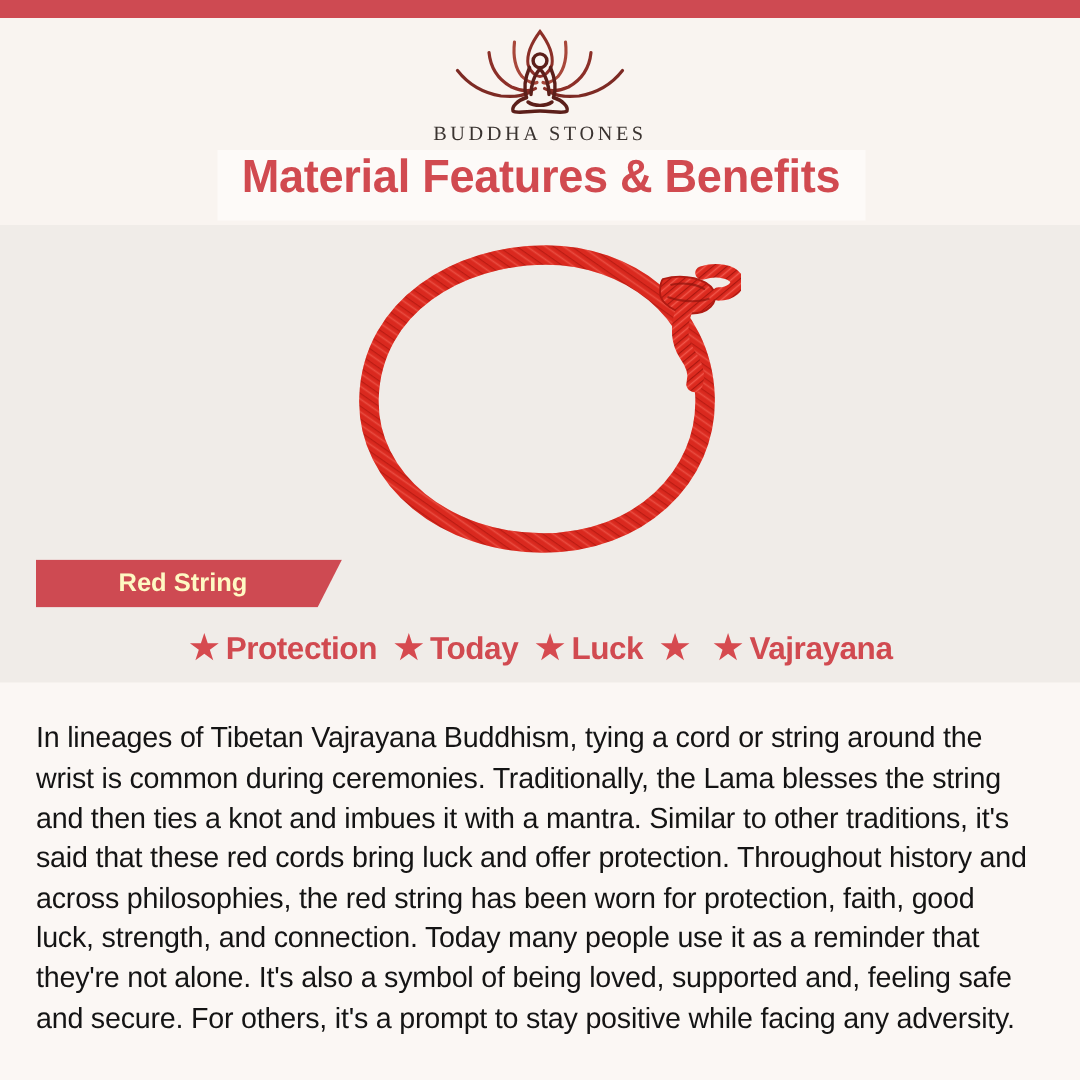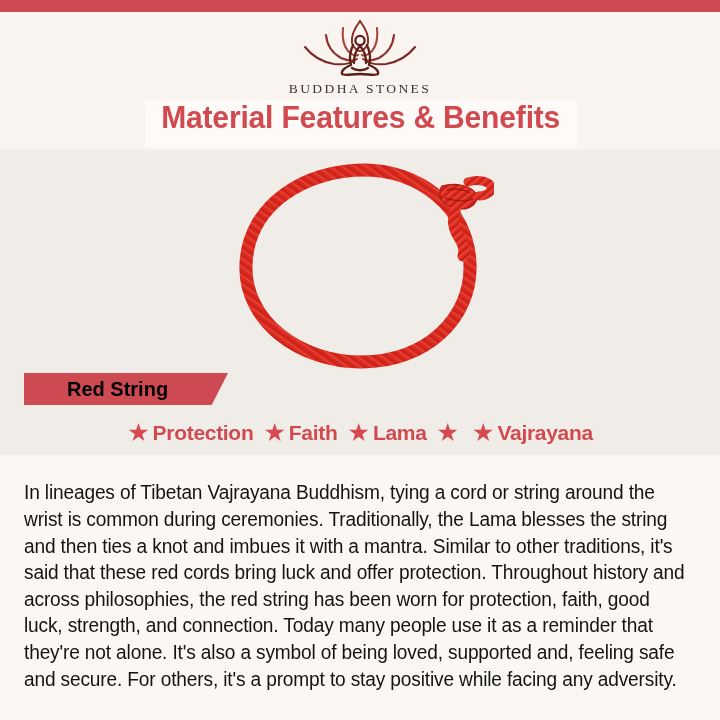--- a/index.html
+++ b/index.html
@@ -116,24 +116,24 @@
   .label-banner {
     position: absolute;
     left: 24px; top: 373px;
     width: 204px; height: 32px;
     background: #ce4a52;
     clip-path: polygon(0 0, 100% 0, 92% 100%, 0 100%);
     display: flex;
     align-items: center;
   }
   .label-text {
-    color: #000000;
-    font-size: 20px;
+    color: #fef9c3;
+    font-size: 17px;
     font-weight: bold;
-    padding-left: 43px;
+    padding-left: 55px;
     white-space: nowrap;
   }
 
   
   .benefits {
     position: absolute;
     left: 24px; top: 420px;
     width: 672px;
     display: flex;
     align-items: center;
@@ -256,25 +256,25 @@
     <span class="label-text">Red String</span>
   </div>
 
   <div class="benefits">
     <div class="benefit">
       <span class="star">★</span>
       <span class="word">Protection</span>
     </div>
     <div class="benefit">
       <span class="star">★</span>
-      <span class="word">Faith</span>
-    </div>
-    <div class="benefit">
-      <span class="star">★</span>
-      <span class="word">Lama</span>
+      <span class="word">Today</span>
+    </div>
+    <div class="benefit">
+      <span class="star">★</span>
+      <span class="word">Luck</span>
     </div>
     <div class="benefit">
       <span class="star">★</span>
     </div>
     <div class="benefit">
       <span class="star">★</span>
       <span class="word">Vajrayana</span>
     </div>
   </div>
 

